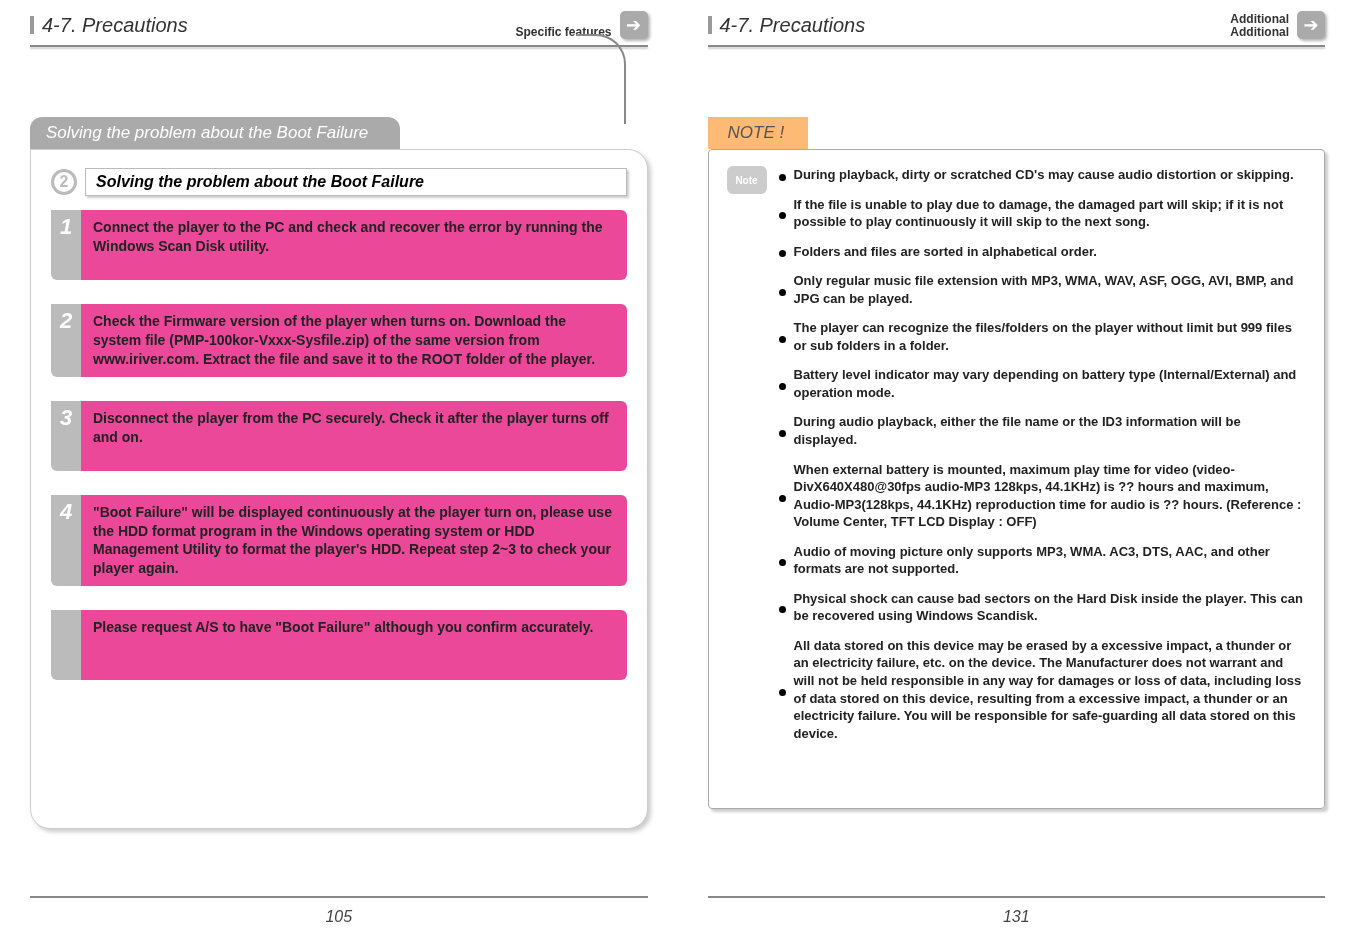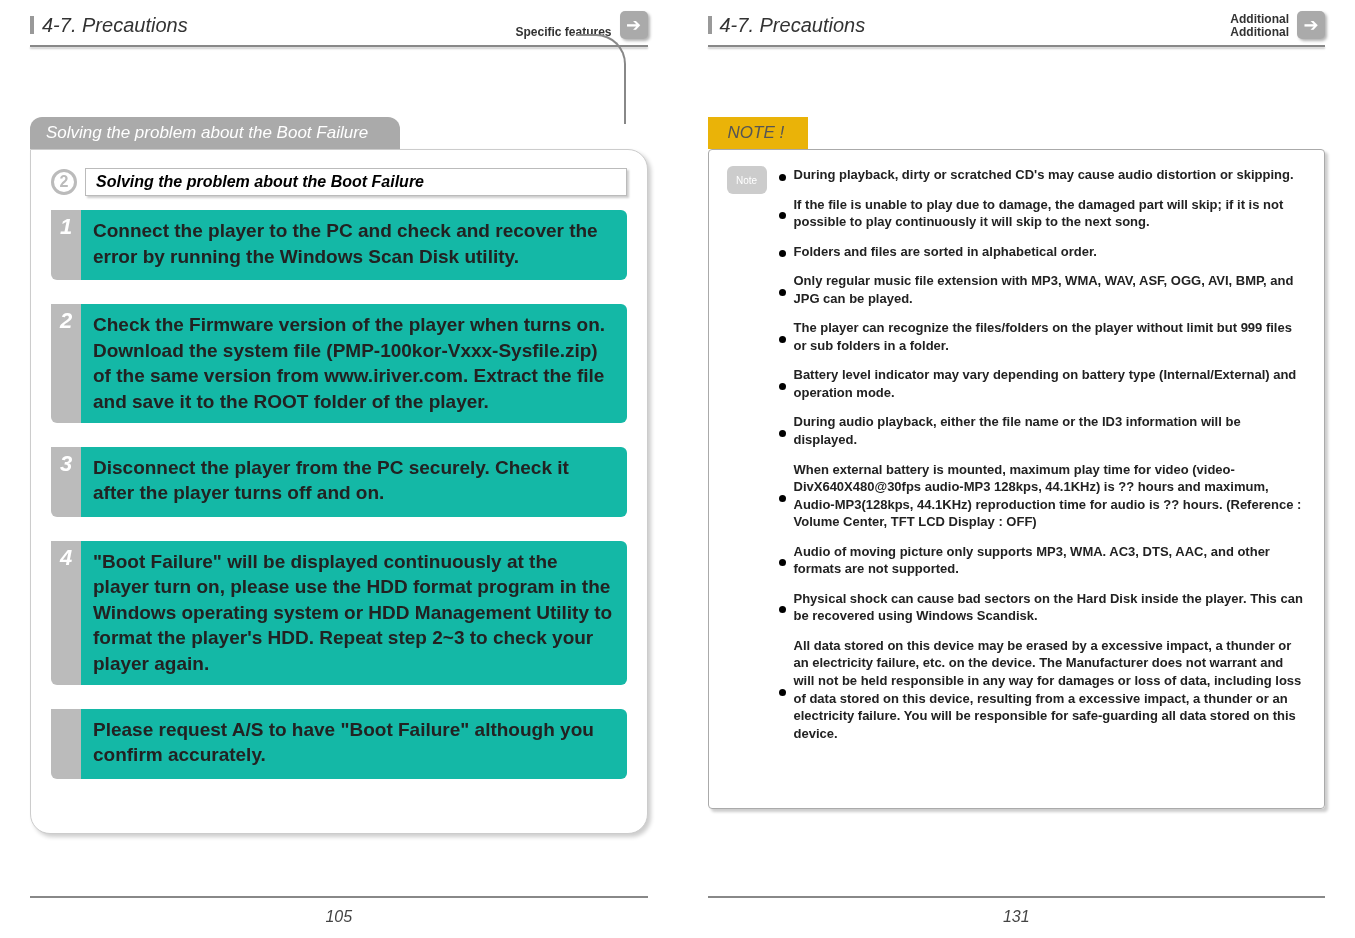--- a/index.html
+++ b/index.html
@@ -76,21 +76,21 @@
       background: #aaa;
       color: #fff;
       font-style: italic;
       font-size: 17px;
       padding: 6px 16px;
       border-radius: 12px 12px 0 0;
       display: inline-block;
       min-width: 370px;
     }
     .section-tab-right {
-      background: #eab308;
+      background: #fdba74;
       color: #555;
       font-style: italic;
       font-size: 17px;
       padding: 6px 20px;
       border-radius: 0;
       display: inline-block;
       min-width: 100px;
     }
     .main-panel {
       background: #fff;
@@ -144,24 +144,24 @@
       padding-top: 4px;
       border-radius: 0 0 0 6px;
     }
     .step-num-empty {
       width: 30px;
       background: #bbb;
       border-radius: 0 0 0 6px;
     }
     .step-text {
       flex: 1;
-      background: #14b8a6;
+      background: #ec4899;
       border-radius: 0 6px 6px 0;
       padding: 8px 12px;
-      font-size: 19px;
+      font-size: 14px;
       font-weight: bold;
       color: #222;
       min-height: 70px;
       line-height: 1.35;
     }
     .bottom-divider {
       position: absolute;
       bottom: 40px;
       left: 30px;
       right: 30px;
@@ -203,21 +203,21 @@
     .note-icon {
       width: 40px;
       height: 28px;
       background: #ccc;
       border-radius: 6px;
       display: flex;
       align-items: center;
       justify-content: center;
       color: #fff;
       font-size: 10px;
-      font-weight: normal;
+      font-weight: bold;
       flex-shrink: 0;
     }
     .note-list {
       flex: 1;
     }
     .note-item {
       font-size: 13px;
       font-weight: bold;
       color: #222;
       margin-bottom: 12px;

